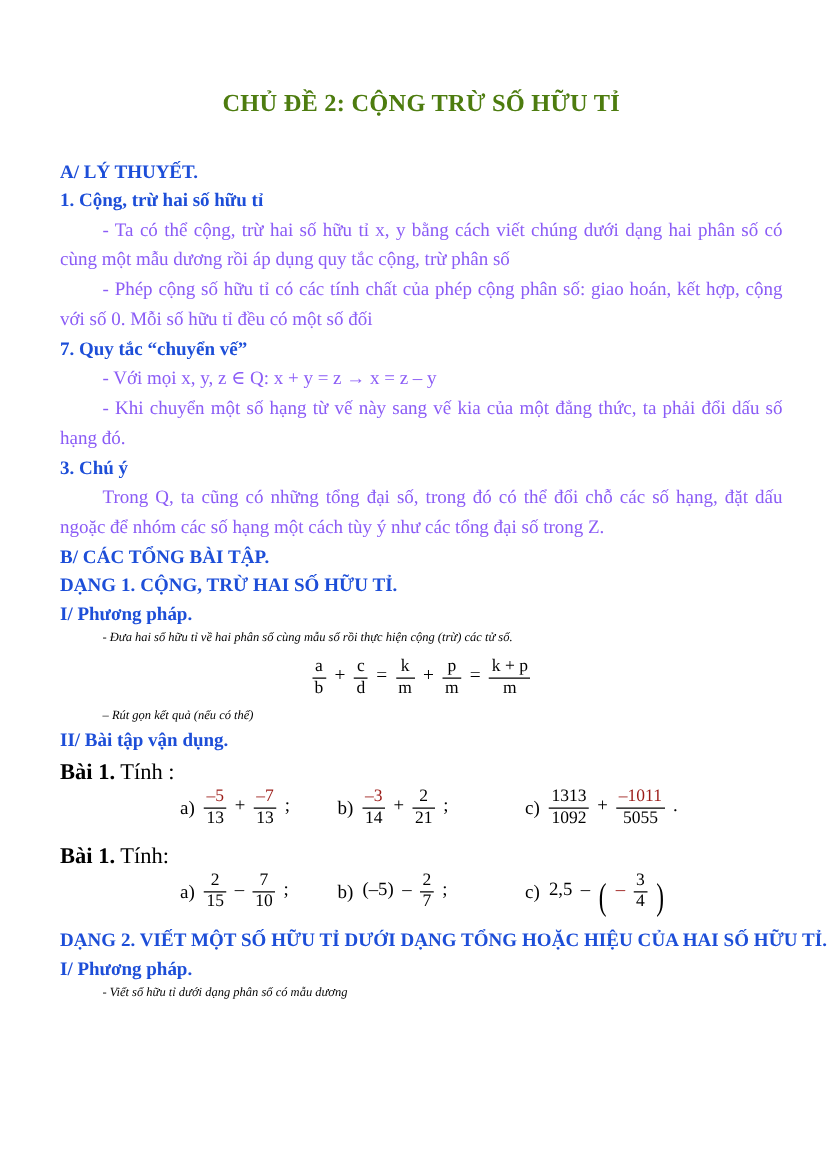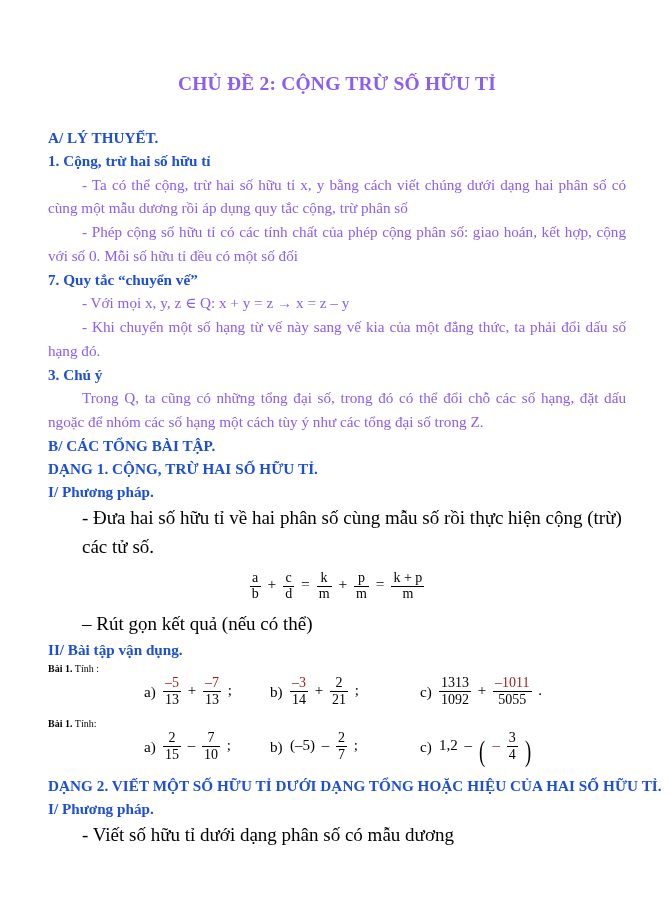--- a/index.html
+++ b/index.html
@@ -27,21 +27,21 @@
   .content {
     position: absolute;
     left: 48px;
     top: 72px;
     width: 578px;
   }
 
   
   .doc-title {
     text-align: center;
-    color: #8b5cf6;
+    color: #4d7c0f;
     font-weight: bold;
     font-size: 19.5px;
     letter-spacing: 0.2px;
     margin: 0 0 31px 0;
     line-height: 1.2;
   }
 
   
   .h-blue {
     color: #1d4ed8;
@@ -60,33 +60,34 @@
     font-size: 15.2px;
     line-height: 1.57;
     margin: 0;
     text-align: justify;
     color: #8b5cf6;
   }
   .p.ind {
     text-indent: 34px;
   }
   .ital {
-    font-size: 19px;
+    font-style: italic;
+    font-size: 10px;
     line-height: 1.55;
     margin: 0;
     padding-left: 34px;
   }
   .bold-blk {
     font-weight: bold;
   }
   .reg {
     font-weight: normal;
   }
   .exline {
-    font-size: 10px;
+    font-size: 18px;
     line-height: 1.5;
     margin: 0;
   }
 
   
   .math {
     font-family: "Liberation Serif", "DejaVu Serif", serif;
     font-size: 15px;
     white-space: nowrap;
     display: inline-block;
@@ -314,21 +315,21 @@
             <span class="num">2</span>
             <span class="den">7</span>
           </span>
           <span class="op">;</span>
         </span>
       </div>
 
       <div class="ex-item sp-c">
         <span class="ex-label">c)</span>
         <span class="math">
-          <span class="op">1,2</span>
+          <span class="op">2,5</span>
           <span class="op">–</span>
           <span class="paren">(</span>
           <span class="op neg">–</span>
           <span class="frac">
             <span class="num">3</span>
             <span class="den">4</span>
           </span>
           <span class="paren">)</span>
         </span>
       </div>

